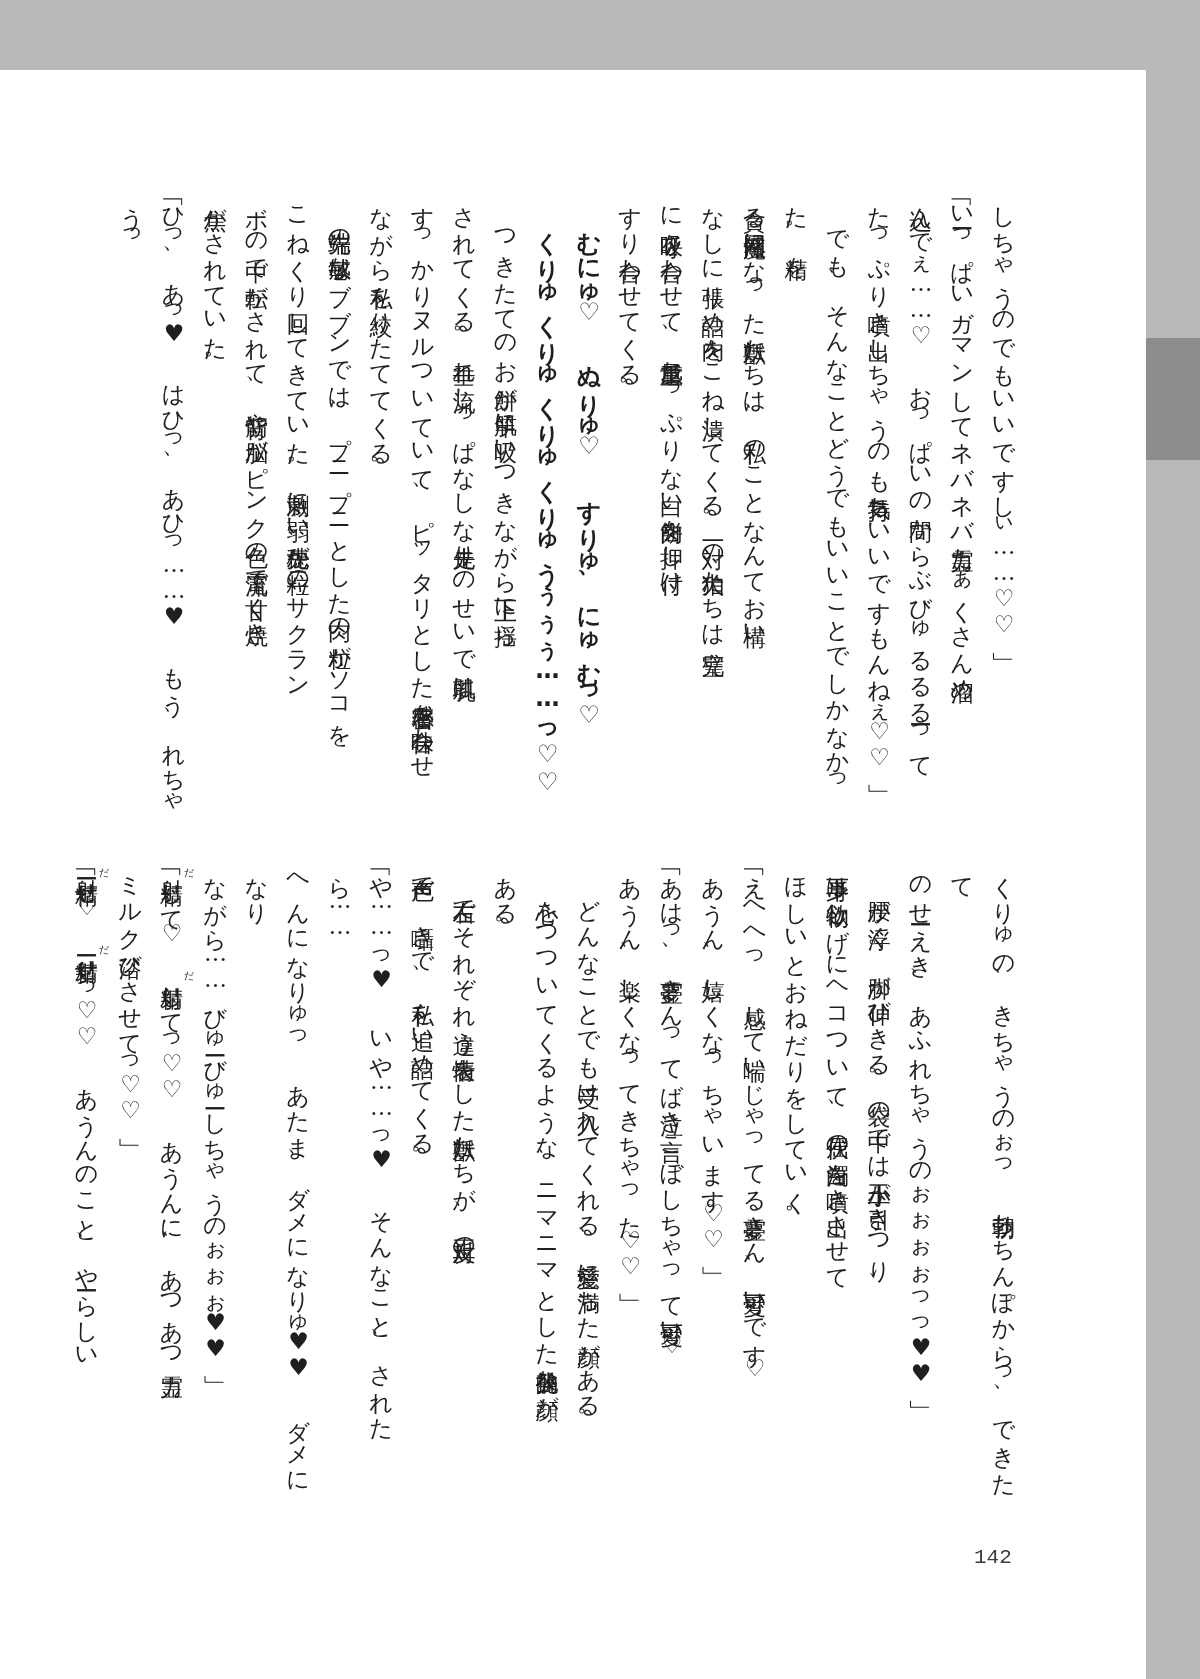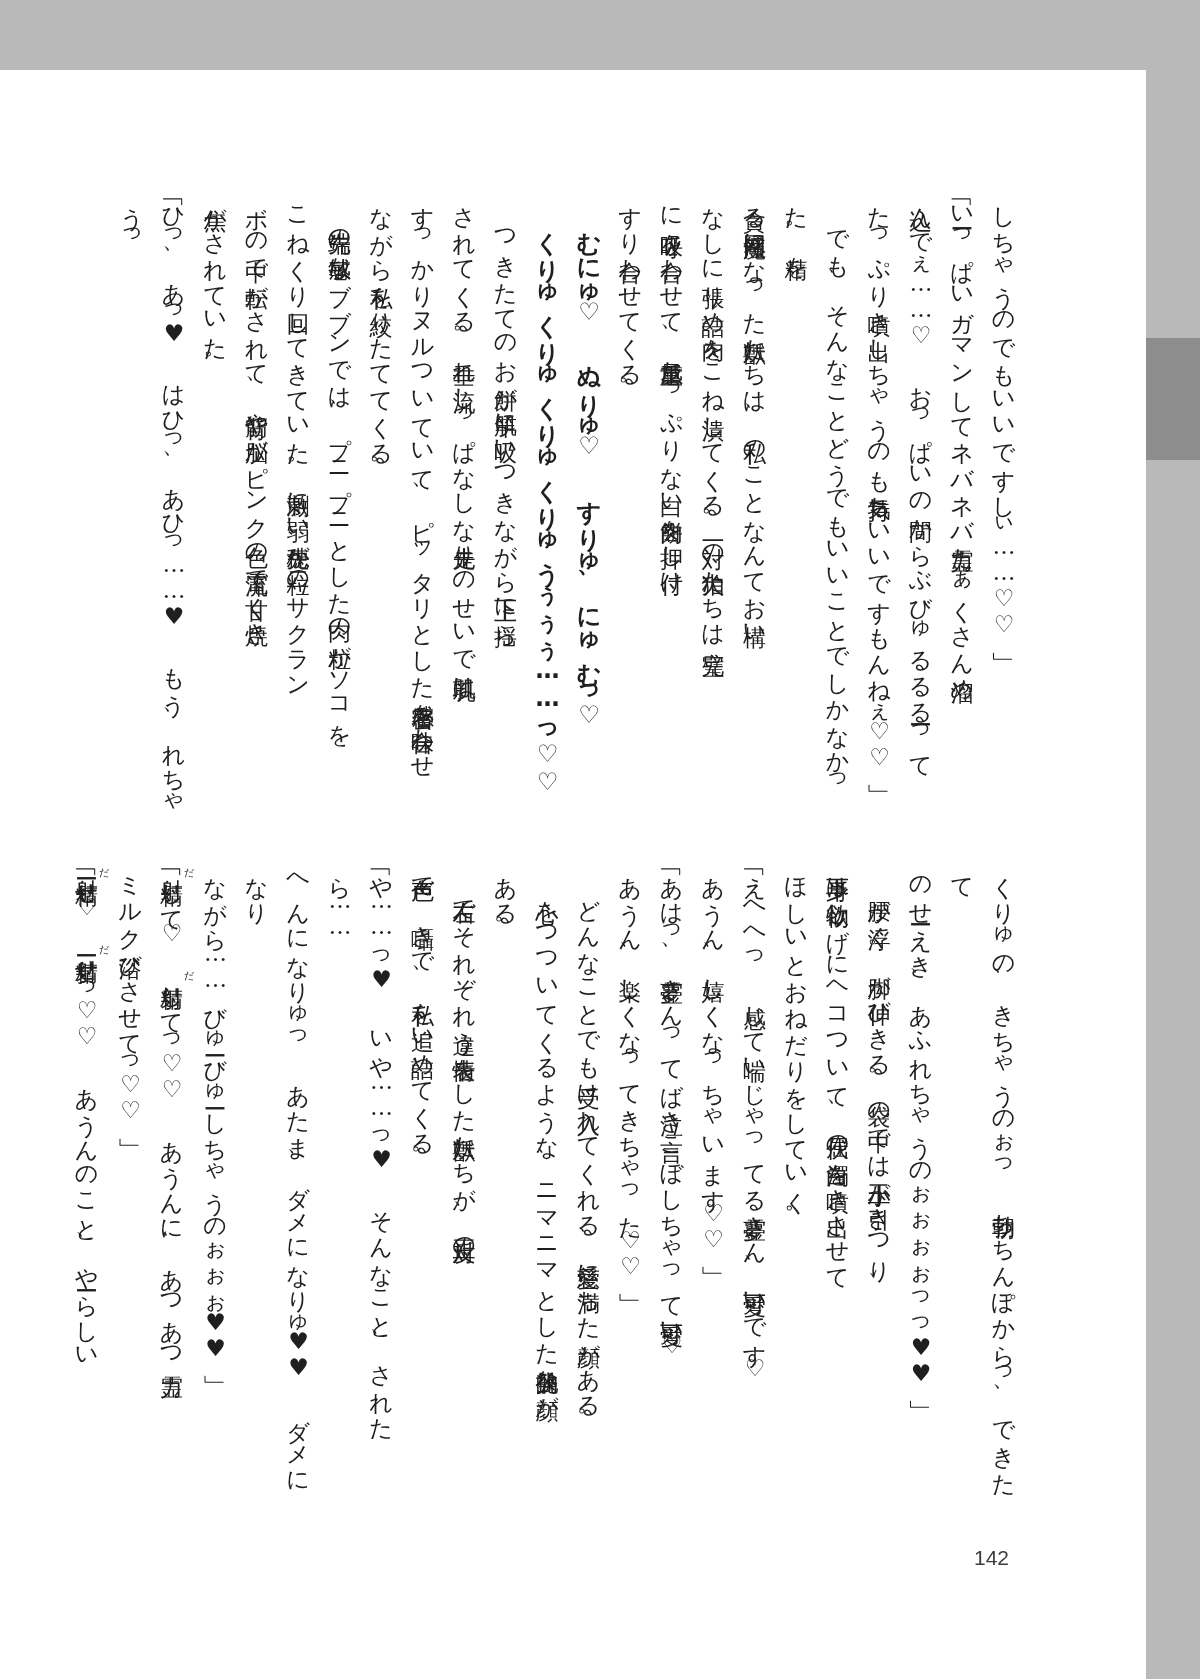--- a/index.html
+++ b/index.html
@@ -69,21 +69,21 @@
   ruby rt {
     font-size: 10px;
     letter-spacing: 0;
   }
   #page-number {
     position: absolute;
     top: 1546px;
     left: 974px;
     font-size: 21px;
     color: #3c3c3c;
-    font-family: Liberation Sans, sans-serif;
+    font-family: Liberation Mono, monospace;
   }
 </style>
 </head>
 <body>
 
 <div id="page">
   <div id="top-band" style="background: rgb(185, 185, 185);"></div>
   <div id="scroll-track" style="background: rgb(185, 185, 185);"></div>
   <div id="scroll-thumb" style="background: rgb(141, 141, 141);"></div>
 

